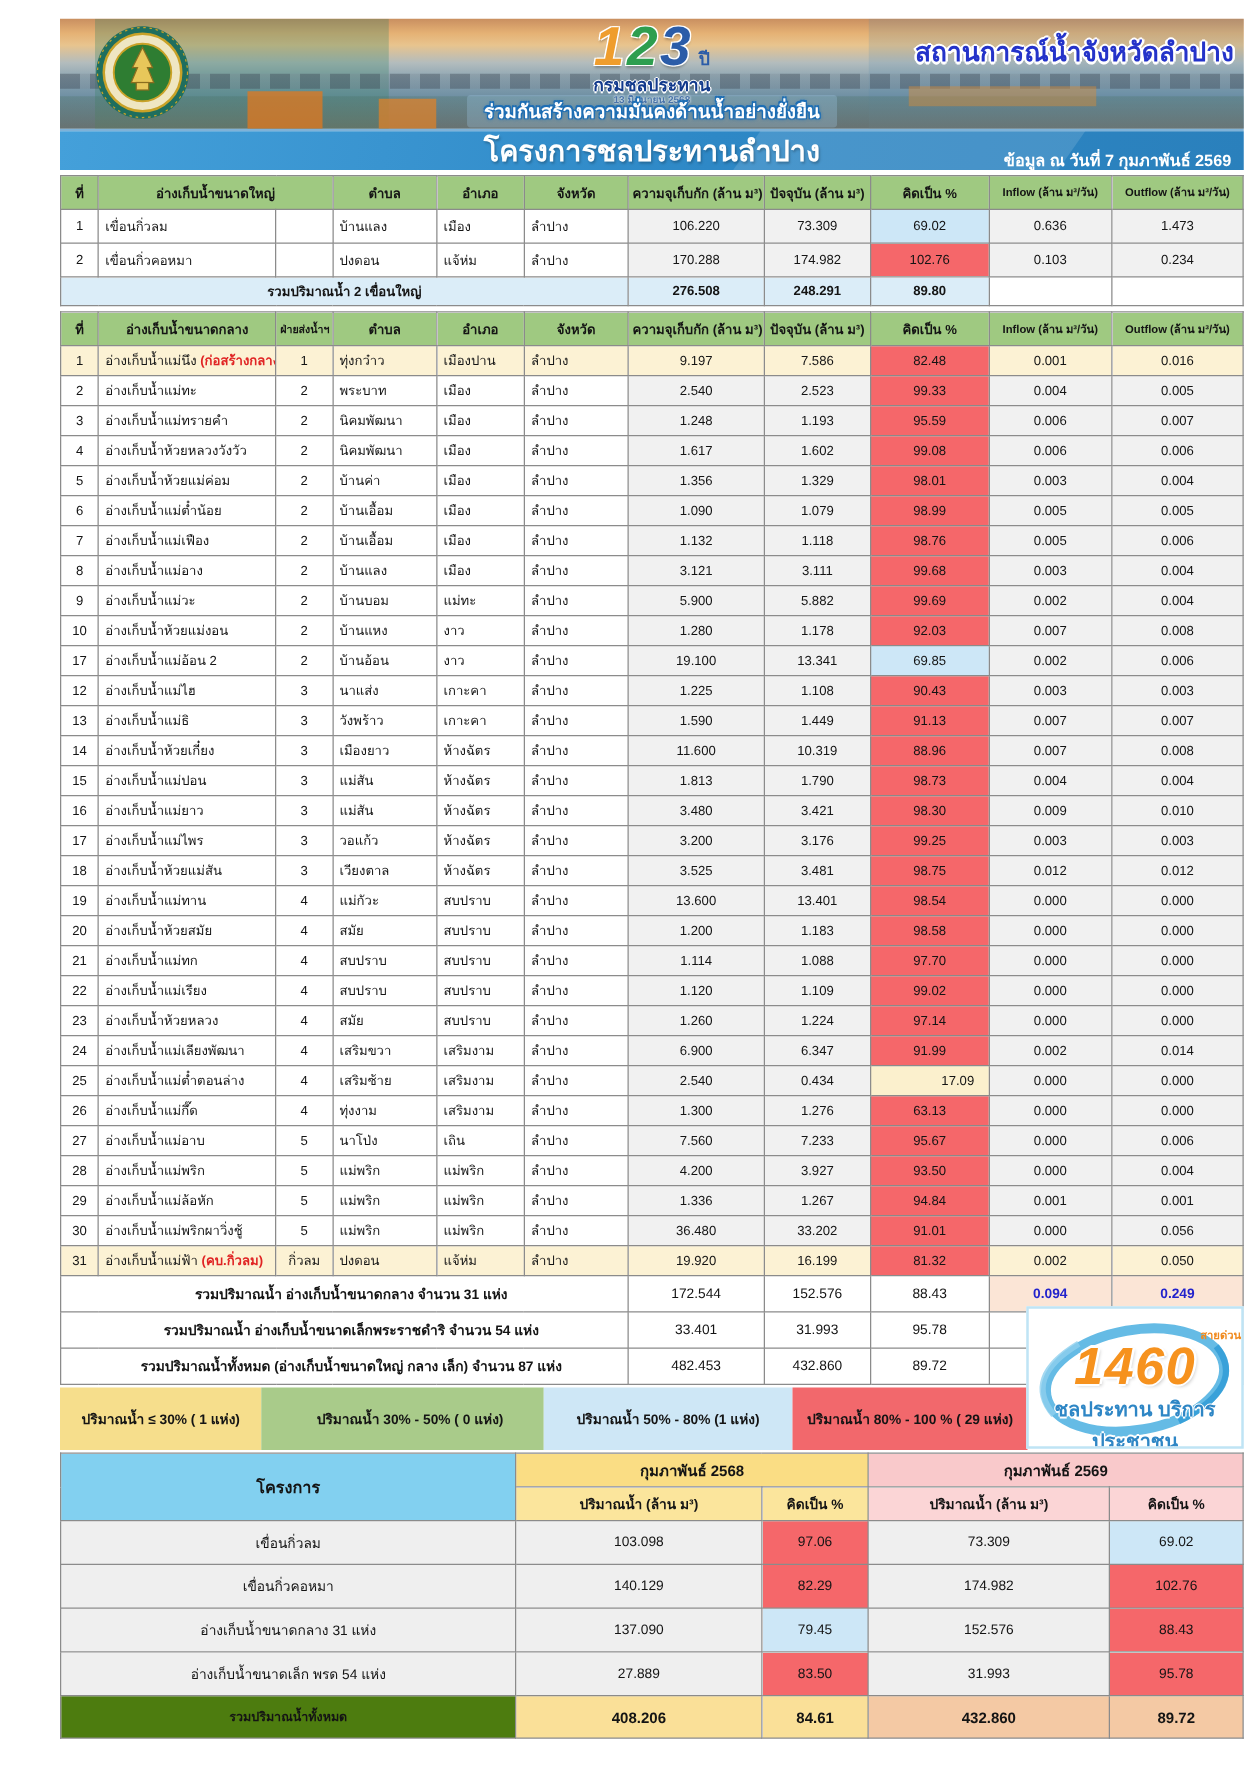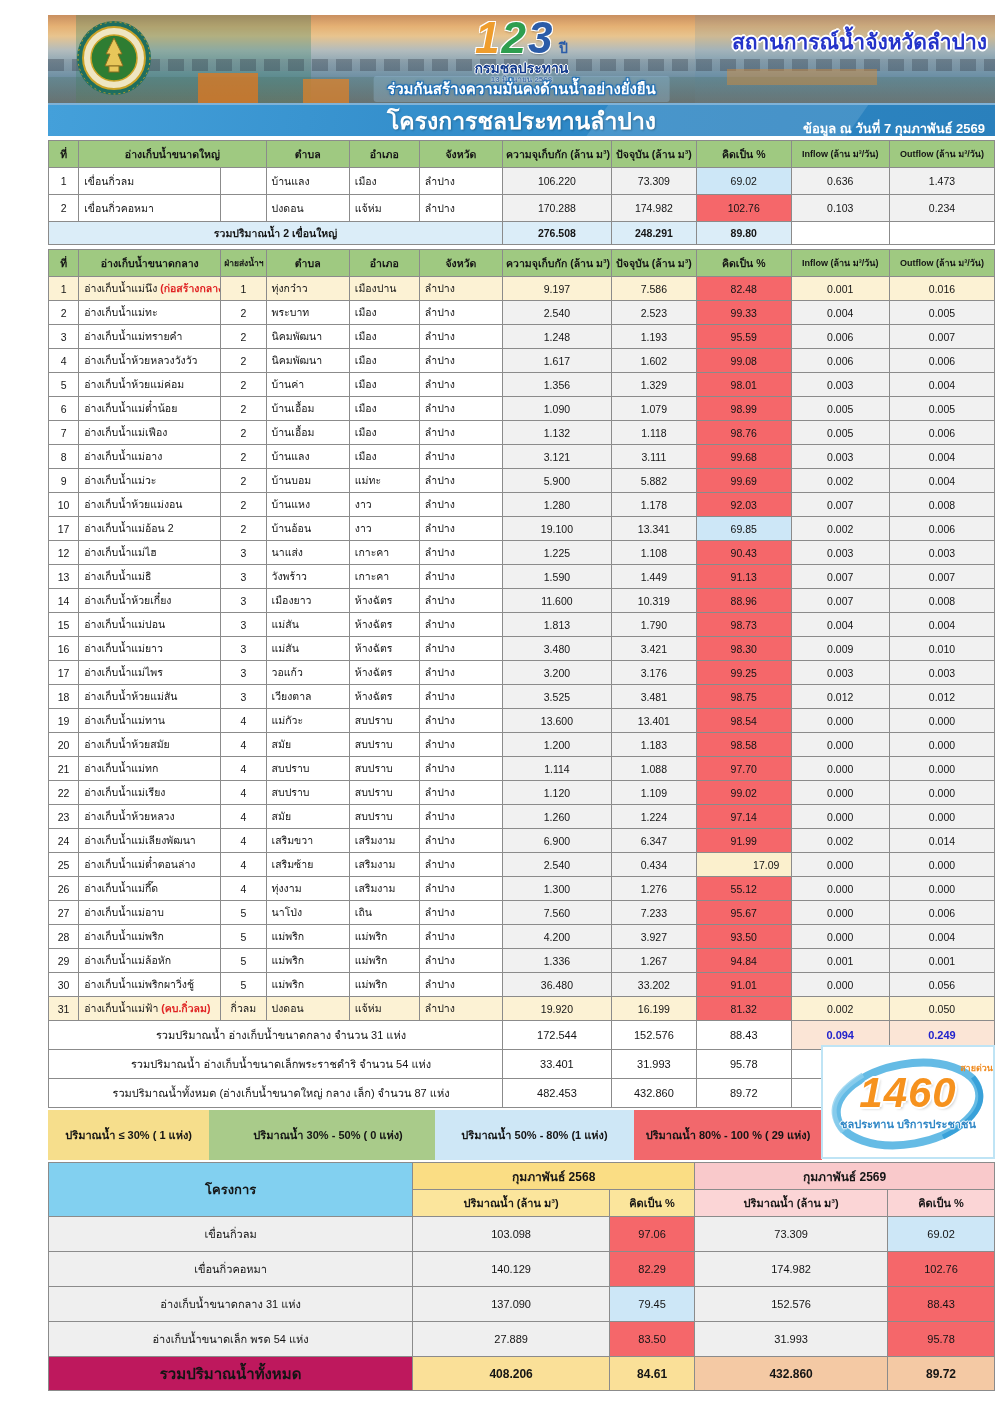--- a/index.html
+++ b/index.html
@@ -57,48 +57,48 @@
   span.note{color:#E02424;font-weight:700;}
   .big-table td{height:27px;}
   .med-table td{height:24px;}
   td.pct-red{background:#F5676A !important;}
   td.pct-blue{background:#CDE7F7 !important;}
   td.pct-cream{background:#FBF0CD !important;padding-left:48px;}
   tr.row-highlight td{background:#FCF2D4;}
   tr.total-row td{background:#DBEDF8;font-weight:700;height:23px;text-align:center;}
   tr.total-row td.blank{background:#fff;}
   tr.sum-row td{height:29px;background:#fff;text-align:center;font-size:11px;}
-  tr.sum-row td.lbl{font-weight:400;padding-left:14px;}
+  tr.sum-row td.lbl{font-weight:700;padding-left:14px;}
   tr.sum-row td.flow-hl{background:#FBE5D6;color:#2222CC;font-weight:700;}
 
   
   .legend-wrap{position:relative;margin-top:2px;height:50px;}
   .legend{display:flex;height:50px;margin-right:173px;}
   .legend-item{display:flex;align-items:center;justify-content:center;font-size:11px;font-weight:700;color:#141414;white-space:nowrap;}
 
   
   .hotline{position:absolute;right:0;bottom:1px;width:170px;height:110px;background:#fff;border:2px solid #BFE4F5;z-index:6;overflow:hidden;}
   .hotline svg{position:absolute;left:0;top:0;}
   .hotline .hl-small{position:absolute;left:0;right:0;top:14px;text-align:right;font-size:9px;font-weight:bold;color:#F08A1E;}
   .hotline .hl-num{position:absolute;left:0;right:0;top:22px;text-align:center;font-size:42px;font-weight:bold;font-style:italic;color:#F6921E;letter-spacing:1px;
     text-shadow:-2px 0 0 #fff,2px 0 0 #fff,0 -2px 0 #fff,0 2px 0 #fff,2px 2px 3px rgba(0,0,0,.2);}
-  .hotline .hl-sub{position:absolute;left:0;right:0;top:68px;text-align:center;font-size:11px;font-weight:bold;color:#2E86C5;
+  .hotline .hl-sub{position:absolute;left:0;right:0;top:68px;text-align:center;font-size:16px;font-weight:bold;color:#2E86C5;
     text-shadow:-1px 0 0 #fff,1px 0 0 #fff,0 -1px 0 #fff,0 1px 0 #fff;}
 
   
   .cmp-table{margin-top:2px;}
   .cmp-table th{height:27px;font-size:12px;}
   .cmp-table th.proj{background:#82D0F0;font-size:13px;}
   .cmp-table th.prev{background:#FADD84;}
   .cmp-table th.curr{background:#F9C9CB;margin-left:41px;}
   .cmp-table th.prev-sub{background:#FBE59C;font-size:11px;}
   .cmp-table th.curr-sub{background:#FBD5D6;font-size:11px;}
   .cmp-table td{height:35px;background:#EFEFEF;text-align:center;font-size:11px;}
   .cmp-table tr.cmp-total td{height:34px;font-weight:700;font-size:12px;}
-  .cmp-table tr.cmp-total td.t-lbl{background:#be185d;font-size:15px;}
+  .cmp-table tr.cmp-total td.t-lbl{background:#4d7c0f;font-size:10px;}
   .cmp-table tr.cmp-total td.t-prev{background:#FAE098;}
   .cmp-table tr.cmp-total td.t-curr{background:#F4C9A4;}
 </style>
 </head>
 <body>
 
 <div class="page">
   <div class="content">
 
     <div class="banner">
@@ -564,21 +564,21 @@
           </tr>
           <tr>
             <td class="c">26</td>
             <td class="name-cell">อ่างเก็บน้ำแม่กึ๊ด</td>
             <td class="c">4</td>
             <td class="name-cell">ทุ่งงาม</td>
             <td class="name-cell">เสริมงาม</td>
             <td class="name-cell">ลำปาง</td>
             <td class="num">1.300</td>
             <td class="num">1.276</td>
-            <td class="num pct-red">55.12</td>
+            <td class="num pct-red">63.13</td>
             <td class="num">0.000</td>
             <td class="num">0.000</td>
           </tr>
           <tr>
             <td class="c">27</td>
             <td class="name-cell">อ่างเก็บน้ำแม่อาบ</td>
             <td class="c">5</td>
             <td class="name-cell">นาโป่ง</td>
             <td class="name-cell">เถิน</td>
             <td class="name-cell">ลำปาง</td>

